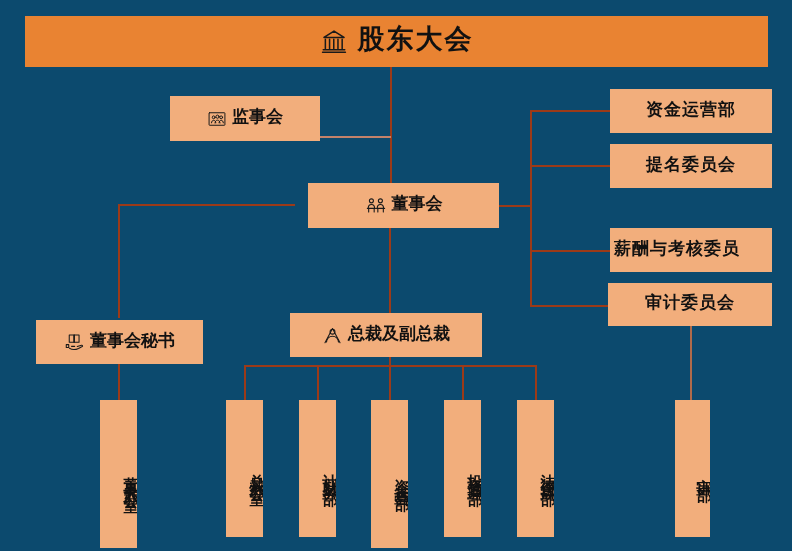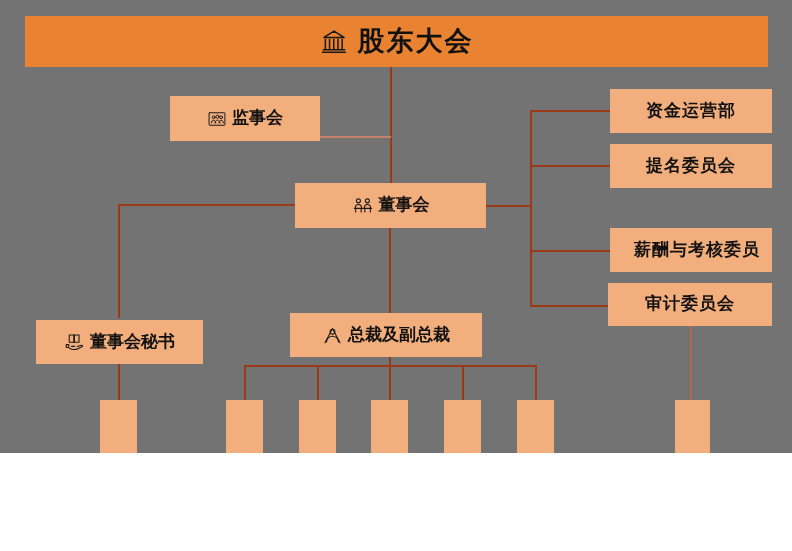--- a/index.html
+++ b/index.html
@@ -4,23 +4,23 @@
 <title>Organizational Chart</title>
 <style>
   html, body {
     margin: 0;
     padding: 0;
     background: #ffffff;
   }
   #canvas {
     position: relative;
     width: 792px;
-    height: 453px;
-    background: #737373;
-    font-family: Liberation Sans, sans-serif;
+    height: 551px;
+    background: #0c4a6e;
+    font-family: Liberation Mono, monospace;
     overflow: hidden;
   }
 
   
   .line {
     position: absolute;
     background: #9C3A18;
   }
   .line.v { width: 2px; }
   .line.h { height: 2px; }
@@ -136,41 +136,41 @@
         <circle cx="12.6" cy="9.2" r="1.9"></circle>
         <circle cx="17" cy="10" r="1.7"></circle>
         <path d="M5.4 16.6c0-1.8 1.2-3 2.6-3s2.6 1.2 2.6 3"></path>
         <path d="M9.6 16.8c0-2 1.4-3.4 3-3.4s3 1.4 3 3.4"></path>
         <path d="M14.4 16.6c0-1.8 1.2-3 2.6-3s2.6 1.2 2.6 3"></path>
       </svg>
     </span>
     <span>监事会</span>
   </div>
 
-  <div class="node node-h" style="left:295px; top:183px; width:191px; height:45px;">
+  <div class="node node-h" style="left:308px; top:183px; width:191px; height:45px;">
     <span class="ico">
       <svg width="22" height="22" viewBox="0 0 24 24" fill="none" stroke="#1a1a1a" stroke-width="1.2" stroke-linecap="round" stroke-linejoin="round">
         <circle cx="7" cy="6.4" r="2.2"></circle>
         <circle cx="16.8" cy="6.4" r="2.2"></circle>
         <path d="M3.6 14.2c0-2.2 1.5-3.9 3.4-3.9s3.4 1.7 3.4 3.9"></path>
         <path d="M13.4 14.2c0-2.2 1.5-3.9 3.4-3.9s3.4 1.7 3.4 3.9"></path>
         <path d="M2.6 14.6h8.8M12.6 14.6h8.8"></path>
         <path d="M4 15v3.6M10 15v3.6M14 15v3.6M20 15v3.6"></path>
       </svg>
     </span>
     <span>董事会</span>
   </div>
 
   <div class="node node-c" style="left:610px; top:89px; width:162px; height:44px;">
     <span>资金运营部</span>
   </div>
   <div class="node node-c" style="left:610px; top:144px; width:162px; height:44px;align-items:center;">
     <span>提名委员会</span>
   </div>
-  <div class="node node-c" style="left:610px; top:228px; width:162px; height:44px; justify-content:flex-start; padding-left:24px;">
+  <div class="node node-c" style="left:610px; top:228px; width:162px; height:44px; justify-content:flex-start; padding-left:4px;">
     <span>薪酬与考核委员</span>
   </div>
   <div class="node node-c" style="left:608px; top:283px; width:164px; height:43px;">
     <span>审计委员会</span>
   </div>
 
   <div class="node node-h" style="left:36px; top:313px; width:167px; height:44px;margin-top:7px;">
     <span class="ico">
       <svg width="21" height="21" viewBox="0 0 24 24" fill="none" stroke="#1a1a1a" stroke-width="1.2" stroke-linecap="round" stroke-linejoin="round">
         <path d="M6 3.4h5.6v8.4H6z"></path>

